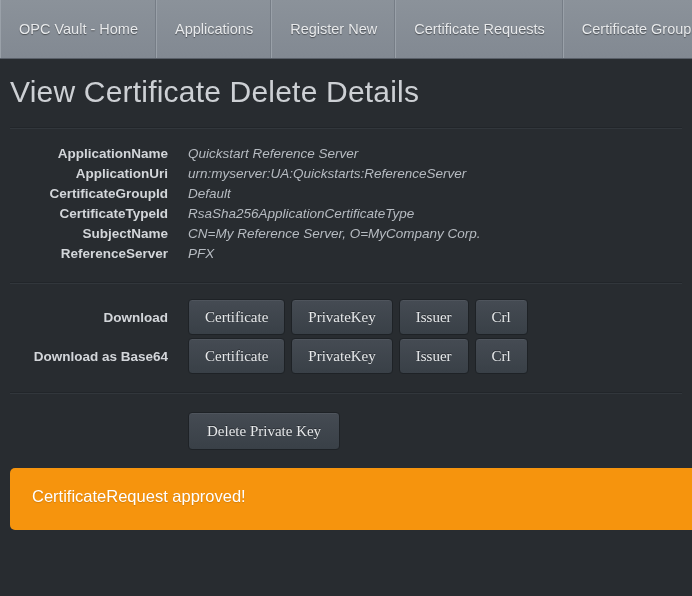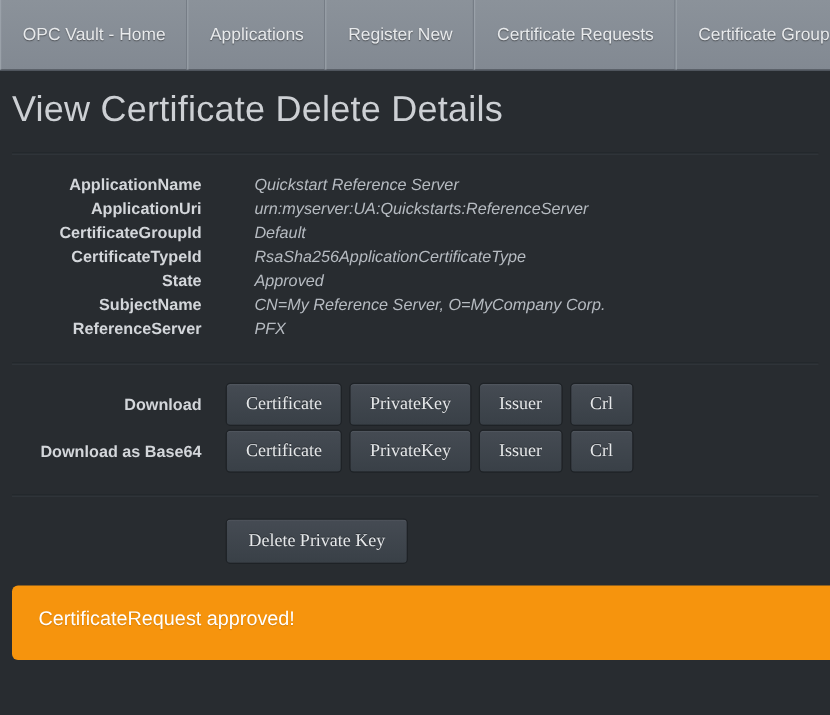--- a/index.html
+++ b/index.html
@@ -63,21 +63,20 @@
 
   
   .detail-list {
     margin-top: 15px;
   }
   .detail-row {
     display: flex;
     align-items: baseline;
     line-height: 20px;
     font-size: 13.5px;
-    gap: 24px;
   }
   .detail-label {
     width: 168px;
     text-align: right;
     font-weight: bold;
     color: #d3d6da;
     white-space: nowrap;
     flex: 0 0 168px;
   }
   .detail-value {
@@ -188,24 +187,20 @@
   <div class="detail-row">
     <div class="detail-label">CertificateGroupId</div>
     <div class="detail-value">Default</div>
   </div>
 
   <div class="detail-row">
     <div class="detail-label">CertificateTypeId</div>
     <div class="detail-value">RsaSha256ApplicationCertificateType</div>
   </div>
 
-  <div class="detail-row">
-    <div class="detail-label">State</div>
-    <div class="detail-value">Approved</div>
-  </div>
 
   <div class="detail-row">
     <div class="detail-label">SubjectName</div>
     <div class="detail-value">CN=My Reference Server, O=MyCompany Corp.</div>
   </div>
 
   <div class="detail-row">
     <div class="detail-label">ReferenceServer</div>
     <div class="detail-value">PFX</div>
   </div>

